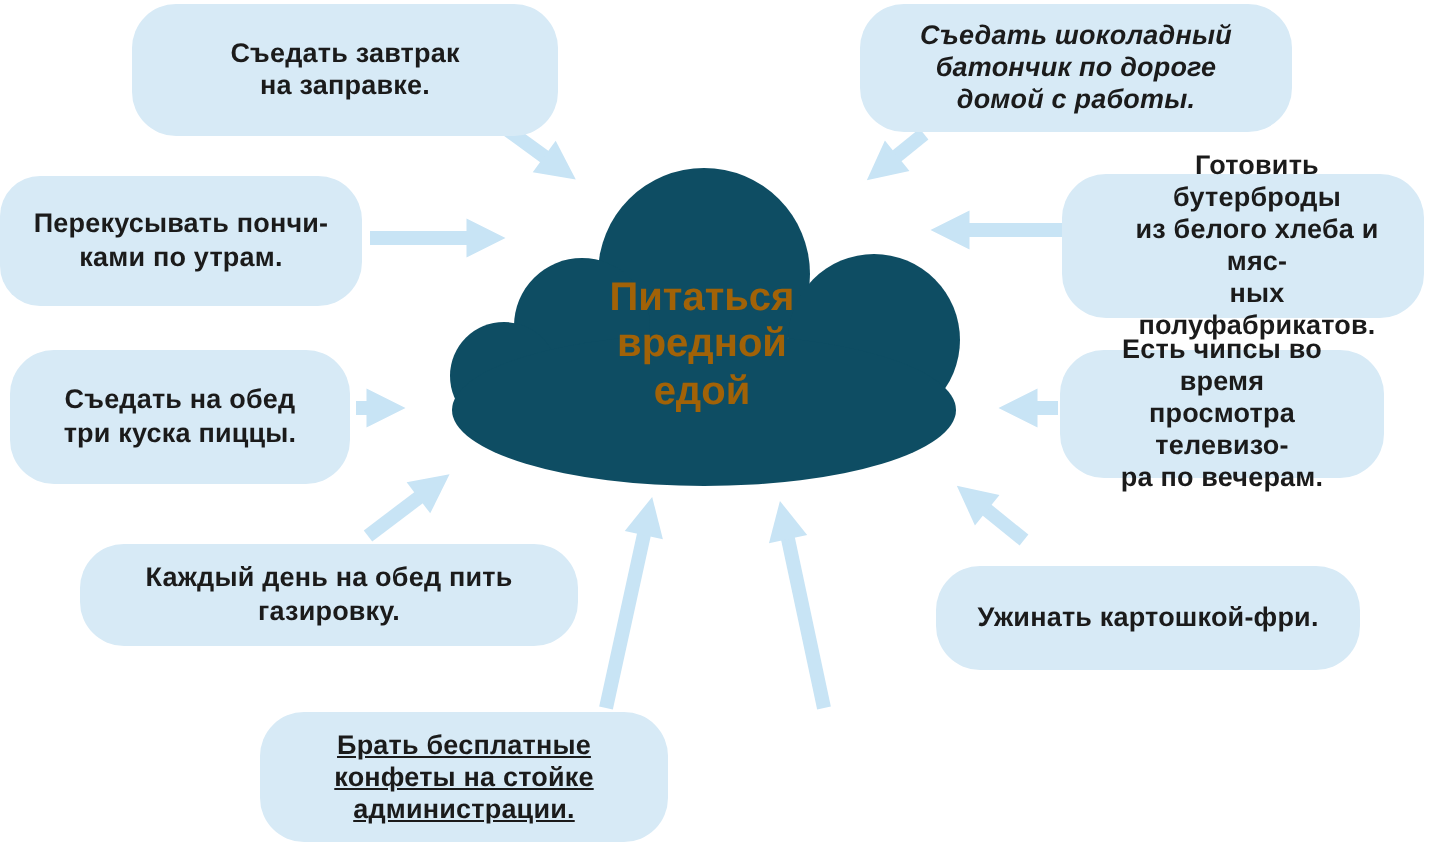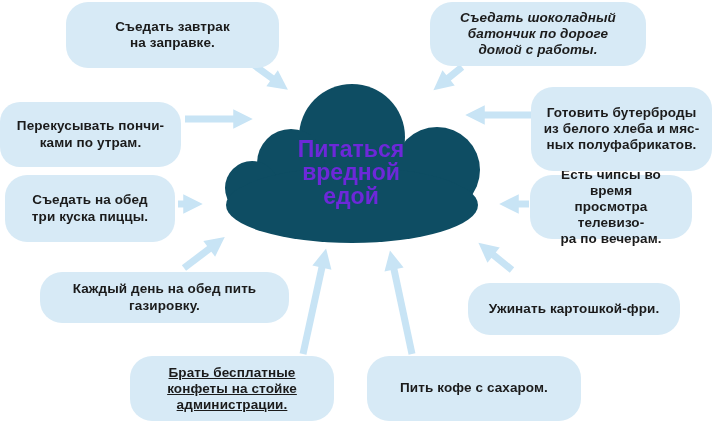--- a/index.html
+++ b/index.html
@@ -38,45 +38,45 @@
     white-space: pre-line;
     color: var(--ink);
     font-weight: bold;
     font-size: 13.5px;
     line-height: 16.5px;
     letter-spacing: 0.1px;
     box-sizing: border-box;
     padding: 4px 10px;
   }
   .b0 { left: 66px;  top: 2px;   width: 213px; height: 66px; }
-  .b1 { left: 0px;   top: 88px;  width: 181px; height: 65px; border-top-left-radius: 20px; border-bottom-left-radius: 20px; margin-top: 14px; }
+  .b1 { left: 0px;   top: 88px;  width: 181px; height: 65px; border-top-left-radius: 20px; border-bottom-left-radius: 20px; }
   .b2 { left: 5px;   top: 175px; width: 170px; height: 67px; }
   .b3 { left: 40px;  top: 272px; width: 249px; height: 51px; }
   .b4 { left: 130px; top: 356px; width: 204px; height: 65px; line-height: 16px; text-decoration: underline; }
   .b5 { left: 367px; top: 356px; width: 214px; height: 65px; }
   .b6 { left: 468px; top: 272px; width: 212px; height: 52px; margin-top: 11px; }
   .b7 { left: 530px; top: 175px; width: 162px; height: 64px; line-height: 16px; }
-  .b8 { left: 531px; top: 87px;  width: 181px; height: 84px; line-height: 16px; }
+  .b8 { left: 531px; top: 87px;  width: 181px; height: 72px; line-height: 16px; padding-left: 24px; }
   .b9 { left: 430px; top: 2px;   width: 216px; height: 64px; line-height: 16px; font-style: italic; }
   .cloud {
     position: absolute;
     left: 222px; top: 84px;
     width: 258px; height: 160px;
   }
   .cloud svg { position: absolute; left: 0; top: 0; }
   .cloud-shape { fill: var(--cloud); }
   .cloud-label {
     position: absolute; inset: 0;
     display: flex; align-items: center; justify-content: center;
     transform: translateY(9px);
     text-align: center;
     white-space: pre-line;
-    color: #6d28d9;
+    color: #a16207;
     font-weight: bold;
-    font-size: 23px;
+    font-size: 20px;
     line-height: 23.5px;
   }
 </style>
 </head>
 <body>
 
 <div class="stage">
 
   <svg class="arrows" viewBox="0 0 715 423" aria-hidden="true">
     <defs>
@@ -113,21 +113,20 @@
 на заправке.</div>
   <div class="bubble b1">Перекусывать пончи-
 ками по утрам.</div>
   <div class="bubble b3">Каждый день на обед пить
 газировку.</div>
   <div class="bubble b2">Съедать на обед
 три куска пиццы.</div>
   <div class="bubble b4">Брать бесплатные
 конфеты на стойке
 администрации.</div>
-  <div class="bubble b5">Пить кофе с сахаром.</div>
   <div class="bubble b6">Ужинать картошкой-фри.</div>
   <div class="bubble b7">Есть чипсы во время
 просмотра телевизо-
 ра по вечерам.</div>
   <div class="bubble b8">Готовить бутерброды
 из белого хлеба и мяс-
 ных полуфабрикатов.</div>
   <div class="bubble b9">Съедать шоколадный
 батончик по дороге
 домой с работы.</div>

